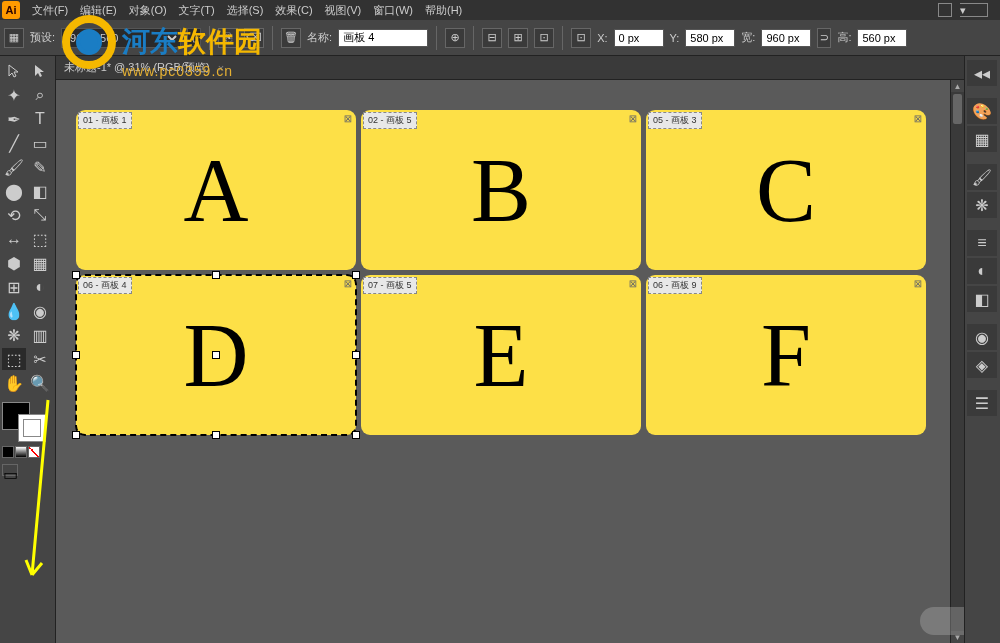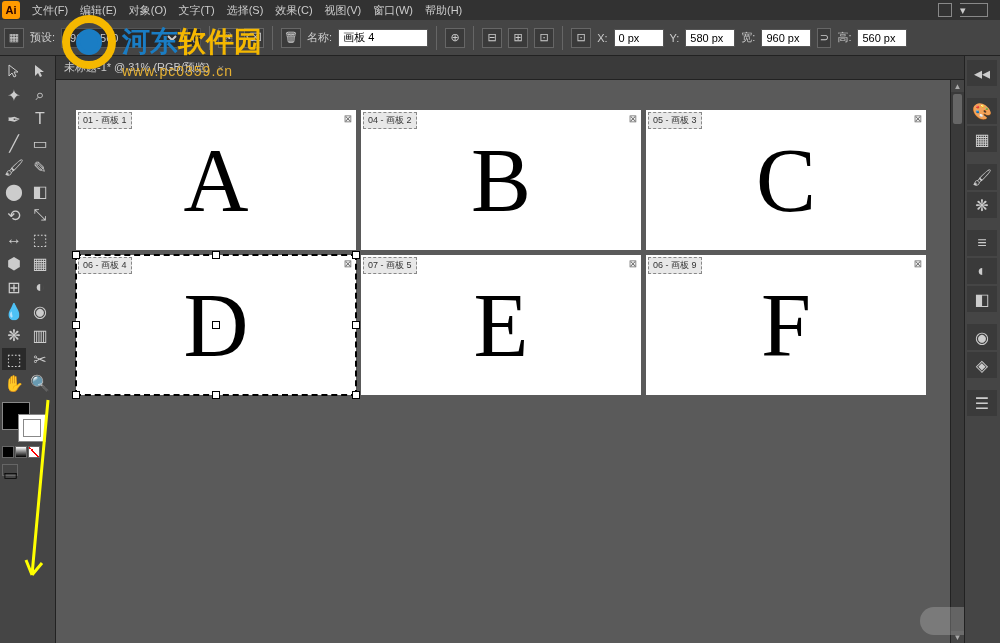--- a/index.html
+++ b/index.html
@@ -34,21 +34,21 @@
     
     .canvas-area { flex: 1; background: #5a5a5a; position: relative; overflow: hidden; }
     .doc-tab { background: #3a3a3a; height: 24px; display: flex; align-items: center; padding: 0 8px; font-size: 11px; color: #ccc; border-bottom: 1px solid #222; }
     .doc-tab-x { margin-left: 8px; cursor: pointer; color: #888; }
     .canvas-content { position: relative; padding: 30px 20px; height: 563px; }
     .scrollbar-v { position: absolute; right: 0; top: 24px; bottom: 0; width: 14px; background: #3a3a3a; border-left: 1px solid #222; }
     .scrollbar-v-thumb { position: absolute; left: 2px; right: 2px; top: 14px; height: 30px; background: #666; border-radius: 2px; }
     .scrollbar-v-arrow { position: absolute; left: 0; right: 0; height: 12px; background: #454545; display: flex; align-items: center; justify-content: center; font-size: 8px; color: #aaa; }
     
     .artboards { display: grid; grid-template-columns: repeat(3, 280px); gap: 5px; }
-    .artboard { background: #ffffff; height: 140px; position: relative; display: flex; align-items: center; justify-content: center; }
+    .artboard { background: #fde047; height: 160px; position: relative; display: flex; align-items: center; justify-content: center; border-radius: 9px; }
     .ab-label { position: absolute; top: 2px; left: 2px; font-size: 9px; background: #e8e8e8; border: 1px dashed #888; padding: 1px 4px; color: #333; }
     .ab-letter { font-family: "Times New Roman", serif; font-size: 90px; color: #000; font-weight: normal; }
     .ab-close { position: absolute; top: 2px; right: 2px; width: 12px; height: 12px; font-size: 10px; color: #666; display: flex; align-items: center; justify-content: center; cursor: pointer; }
     .artboard.selected { outline: 2px dashed #000; outline-offset: -1px; }
     .sel-handle { position: absolute; width: 8px; height: 8px; background: #fff; border: 1px solid #000; }
     .h-tl { top: -4px; left: -4px; } .h-tm { top: -4px; left: 50%; margin-left: -4px; } .h-tr { top: -4px; right: -4px; }
     .h-ml { top: 50%; left: -4px; margin-top: -4px; } .h-mr { top: 50%; right: -4px; margin-top: -4px; }
     .h-bl { bottom: -4px; left: -4px; } .h-bm { bottom: -4px; left: 50%; margin-left: -4px; } .h-br { bottom: -4px; right: -4px; }
     .h-center { top: 50%; left: 50%; margin: -4px 0 0 -4px; }
     
@@ -207,21 +207,21 @@
       <span class="doc-tab-x">×</span>
     </div>
     <div class="canvas-content">
       <div class="artboards">
         <div class="artboard">
           <div class="ab-label">01 - 画板 1</div>
           <div class="ab-close">⊠</div>
           <div class="ab-letter">A</div>
         </div>
         <div class="artboard">
-          <div class="ab-label">04 - 画板 2</div>
+          <div class="ab-label">02 - 画板 5</div>
           <div class="ab-close">⊠</div>
           <div class="ab-letter">B</div>
         </div>
         <div class="artboard">
           <div class="ab-label">05 - 画板 3</div>
           <div class="ab-close">⊠</div>
           <div class="ab-letter">C</div>
         </div>
         <div class="artboard selected">
           <div class="ab-label">06 - 画板 4</div>

